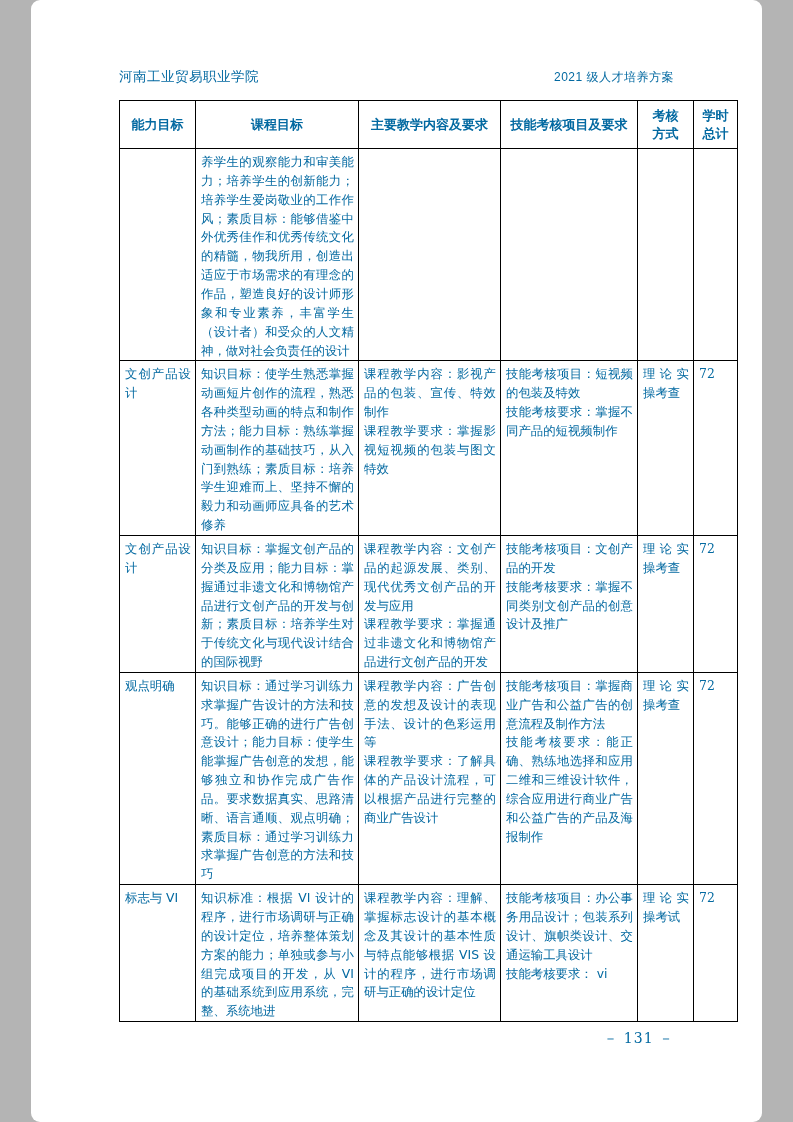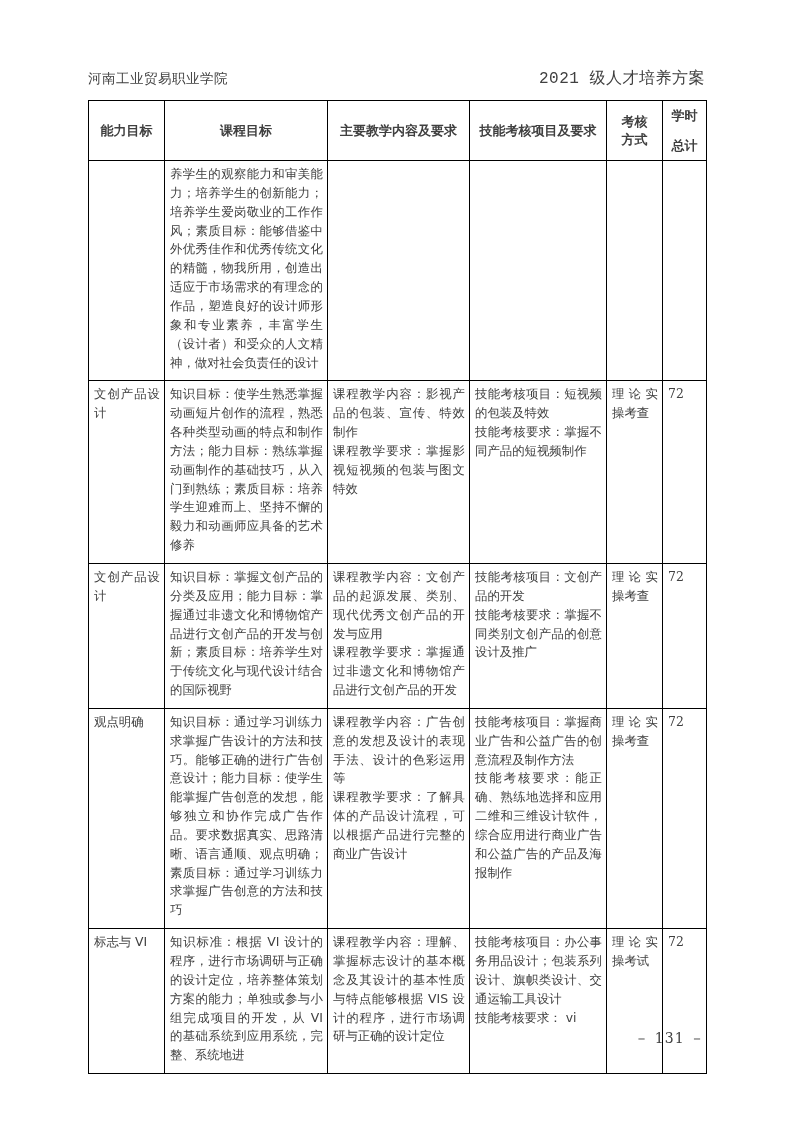--- a/index.html
+++ b/index.html
@@ -2,56 +2,57 @@
 <html><head>
 <meta charset="utf-8">
 <style>
   html, body {
     margin: 0;
     padding: 0;
     background: #b4b4b4;
   }
   .page {
     position: relative;
-    width: 793px;
+    width: 731px;
     height: 1122px;
     background: #ffffff;
     margin: 0 auto;
     box-sizing: border-box;
     font-family: "DejaVu Sans", "Liberation Sans", sans-serif;
-    color: #404040;
+    color: #0369a1;
     overflow: hidden;
+    border-radius: 9px;
   }
   .header {
     position: absolute;
     top: 68px;
     left: 88px;
     right: 88px;
     display: flex;
     justify-content: space-between;
     align-items: baseline;
     font-size: 13.5px;
     letter-spacing: 0.5px;
   }
   .header .right {
-    font-family: Liberation Mono, monospace;
-    font-size: 16px;
+    font-family: Liberation Sans, sans-serif;
+    font-size: 12px;
   }
   table.course {
     position: absolute;
     top: 100px;
     left: 88px;
     width: 618px;
     border-collapse: collapse;
     table-layout: fixed;
   }
   table.course td, table.course th {
     border: 1px solid #000000;
     vertical-align: top;
-    padding: 4px 4px 8px 5px;
+    padding: 4px 4px 0 5px;
     font-size: 12.4px;
     line-height: 1.52;
     text-align: justify;
     text-justify: inter-ideograph;
   }
   table.course th {
     text-align: center;
     vertical-align: middle;
     font-weight: bold;
     font-size: 13px;
@@ -118,21 +119,21 @@
         <th>能力目标</th>
         <th>课程目标</th>
         <th>主要教学内容及要求</th>
         <th>技能考核项目及要求</th>
         <th>
           <span class="blk">考核</span>
           <span class="blk" style="margin-top:0">方式</span>
         </th>
         <th>
           <span class="blk">学时</span>
-          <span class="blk" style="margin-top:12px">总计</span>
+          <span class="blk" style="margin-top:0">总计</span>
         </th>
       </tr>
     </thead>
     <tbody>
       <tr>
         <td class="c-name"></td>
         <td>养学生的观察能力和审美能力；培养学生的创新能力；培养学生爱岗敬业的工作作风；素质目标：能够借鉴中外优秀佳作和优秀传统文化的精髓，物我所用，创造出适应于市场需求的有理念的作品，塑造良好的设计师形象和专业素养，丰富学生（设计者）和受众的人文精神，做对社会负责任的设计</td>
         <td></td>
         <td></td>
         <td class="c-mode"></td>

